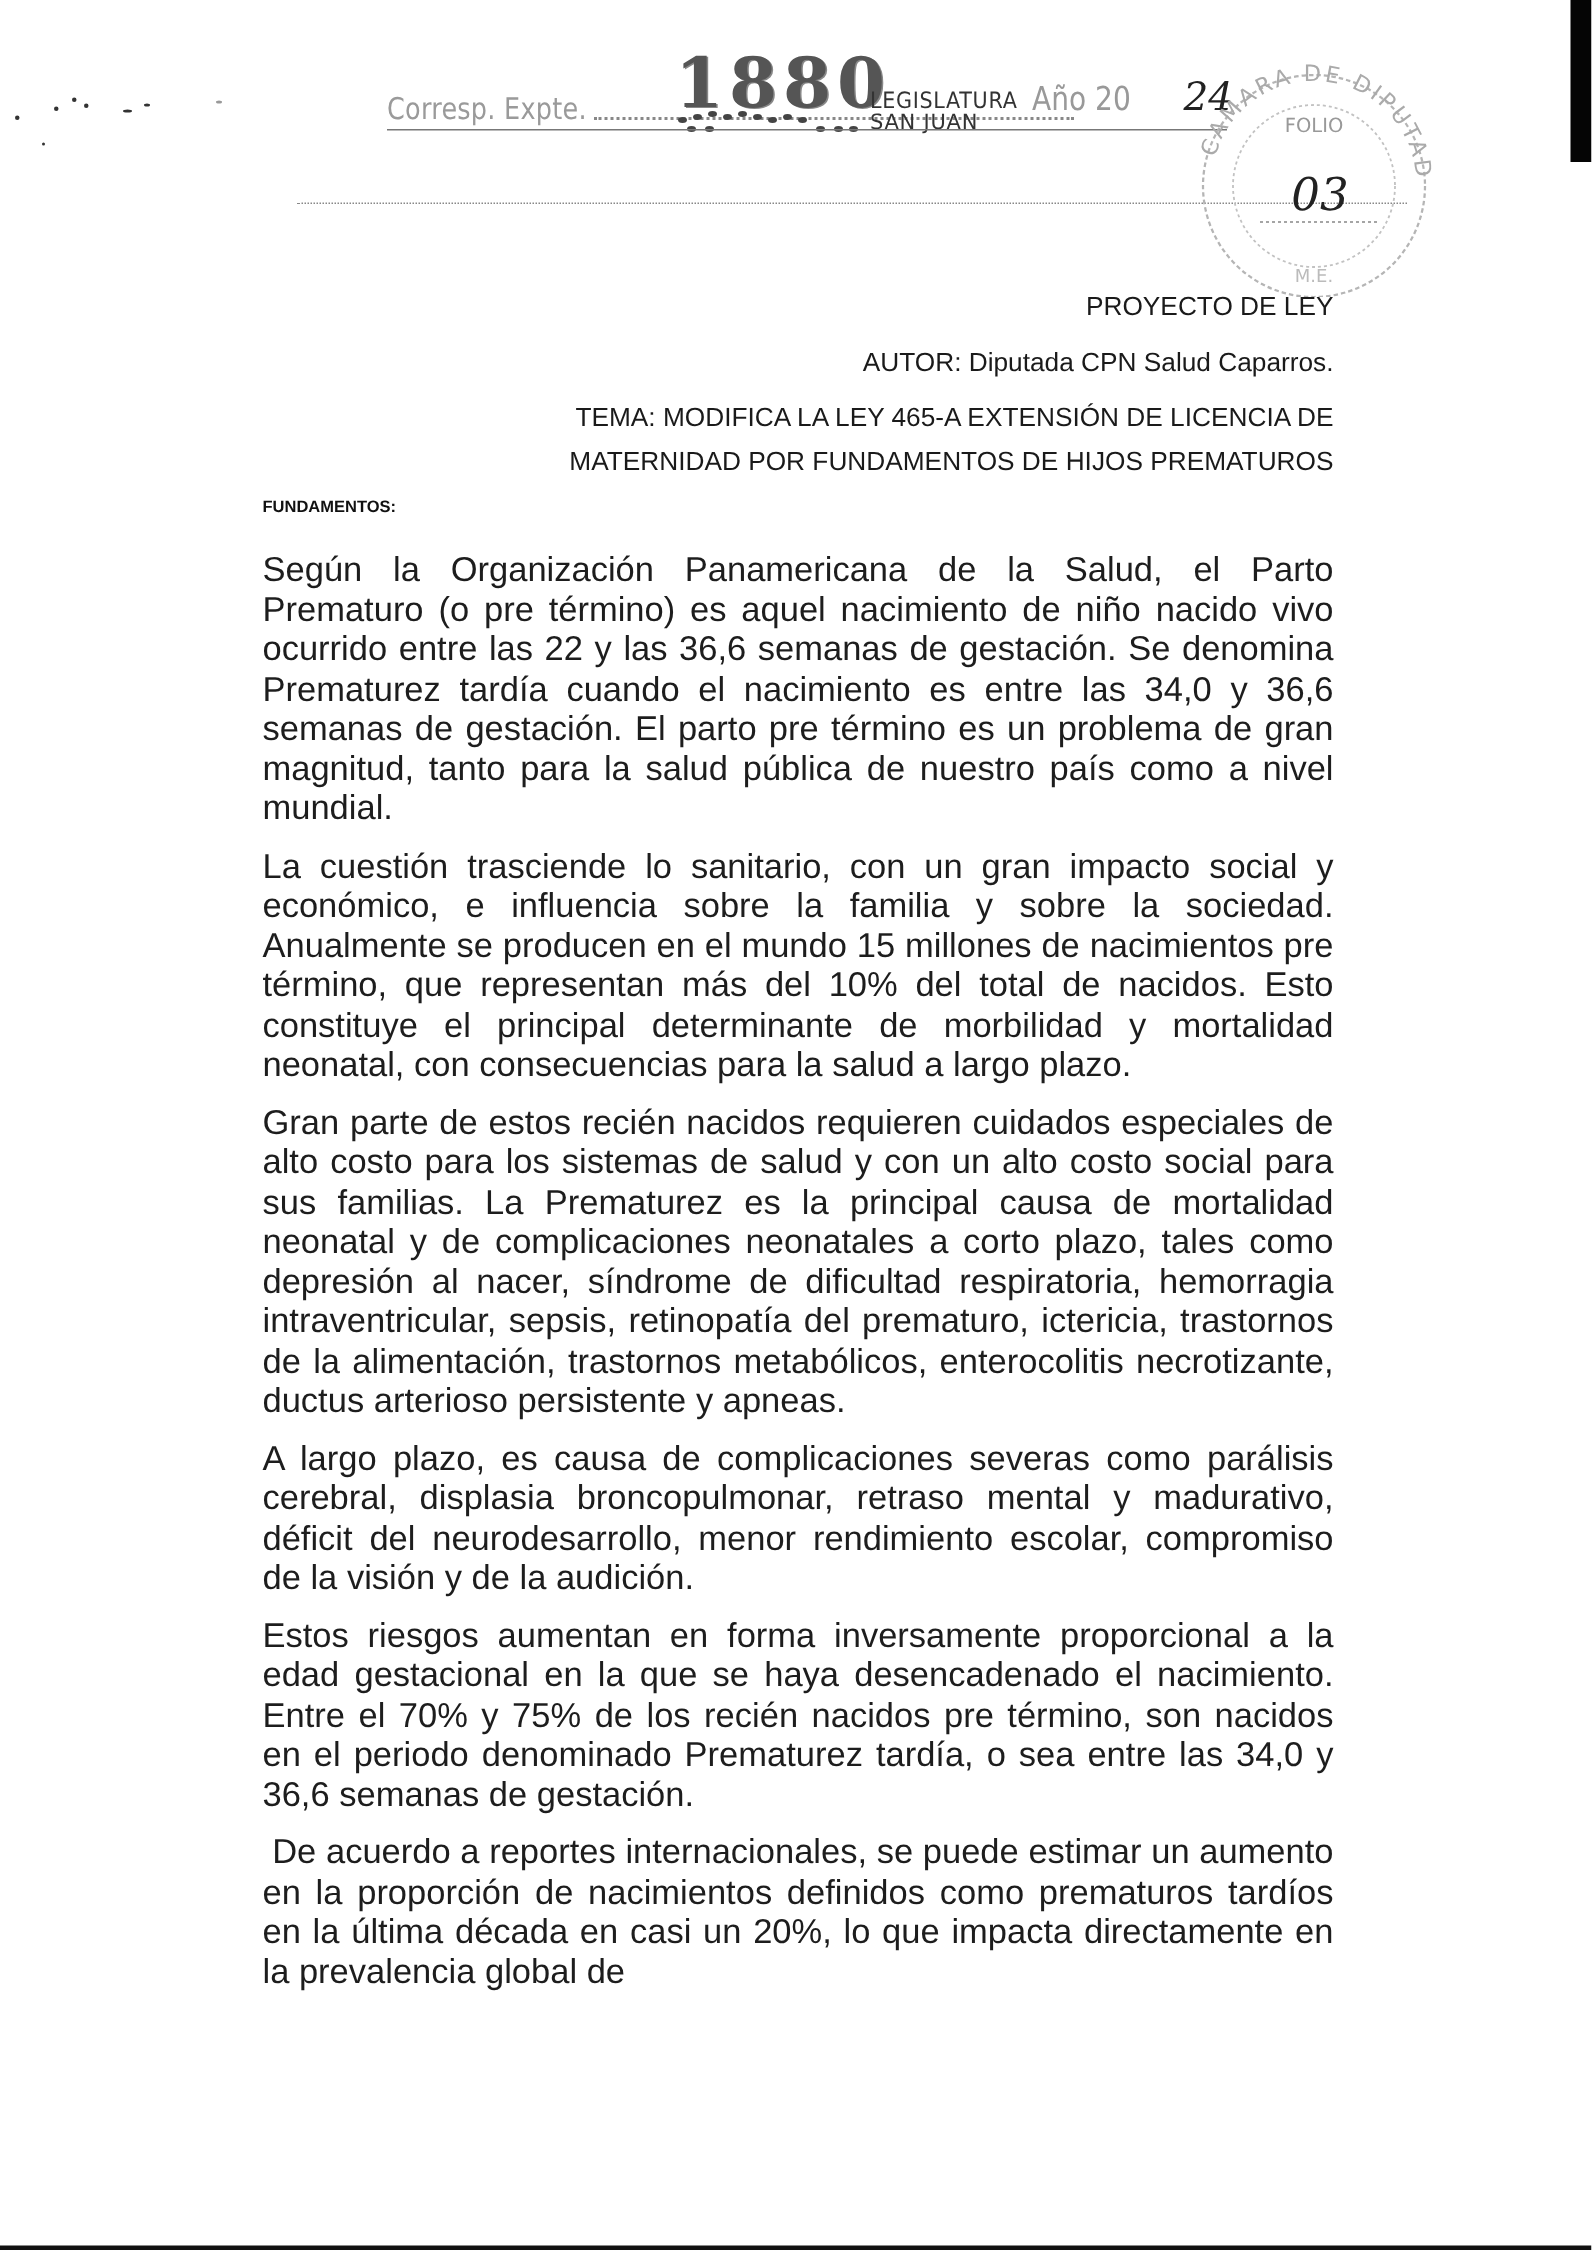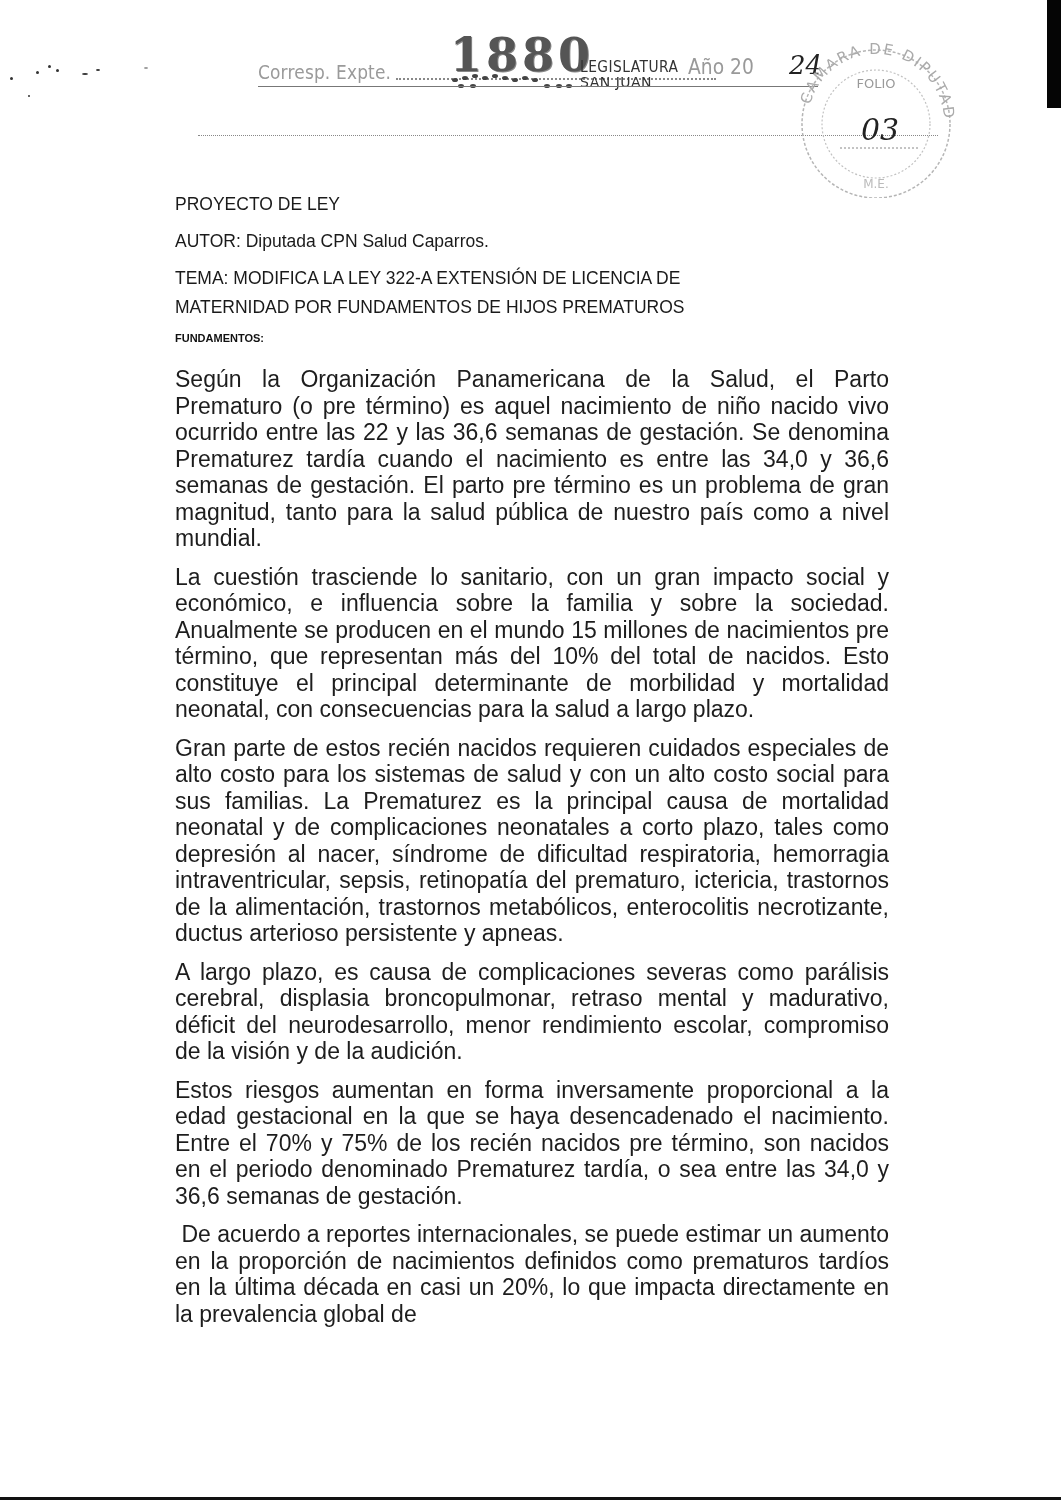--- a/index.html
+++ b/index.html
@@ -44,21 +44,21 @@
     position: absolute; left: 506px; top: 2px; font-size: 26px; color: #222;
     font-family: "DejaVu Serif", serif; font-style: italic; margin-left: 25px;
   }
   .underline-2 { position: absolute; left: 198px; top: 135px; width: 740px; border-bottom: 1.5px dotted #888; }
 
   .seal {
     position: absolute; left: 788px; top: 42px; width: 176px; height: 156px;
   }
 
   .content { position: absolute; left: 175px; top: 190px; width: 714px; }
-  .meta-line { font-size: 17.5px; line-height: 29px; margin: 0 0 8px 0; color: #1a1a1a; }
+  .meta-line { font-size: 17.5px; line-height: 29px; margin: 0 0 8px 0; color: #1a1a1a; text-align: right; }
   .section-title { font-size: 11px; font-weight: bold; margin: 10px 0 22px 0; color: #111; }
   .para {
     font-size: 23px; line-height: 26.5px; text-align: justify; margin: 0 0 12px 0; color: #1d1d1d;
   }
 </style>
 </head>
 <body>
 
 <div class="edge-bar"></div>
 
@@ -115,21 +115,21 @@
     <text x="88" y="46" text-anchor="middle" font-family="DejaVu Sans, sans-serif" font-size="13" fill="#999">FOLIO</text>
     <text x="92" y="98" text-anchor="middle" font-family="DejaVu Serif, serif" font-style="italic" font-size="30" fill="#222">03</text>
     <line x1="52" y1="106" x2="130" y2="106" stroke="#888" stroke-dasharray="2 2"></line>
     <text x="88" y="146" text-anchor="middle" font-family="DejaVu Sans, sans-serif" font-size="12" fill="#bbb">M.E.</text>
   </svg>
 </div>
 
 <main class="content">
   <p class="meta-line">PROYECTO DE LEY</p>
   <p class="meta-line">AUTOR: Diputada CPN Salud Caparros.</p>
-  <p class="meta-line" style="margin-bottom:0">TEMA: MODIFICA LA LEY 322-A EXTENSIÓN DE LICENCIA DE</p>
+  <p class="meta-line" style="margin-bottom:0">TEMA: MODIFICA LA LEY 465-A EXTENSIÓN DE LICENCIA DE</p>
   <p class="meta-line">MATERNIDAD POR FUNDAMENTOS DE HIJOS PREMATUROS</p>
   <p class="section-title">FUNDAMENTOS:</p>
   <p class="para">Según la Organización Panamericana de la Salud, el Parto Prematuro (o pre término) es aquel nacimiento de niño nacido vivo ocurrido entre las 22 y las 36,6 semanas de gestación. Se denomina Prematurez tardía cuando el nacimiento es entre las 34,0 y 36,6 semanas de gestación. El parto pre término es un problema de gran magnitud, tanto para la salud pública de nuestro país como a nivel mundial.</p>
   <p class="para">La cuestión trasciende lo sanitario, con un gran impacto social y económico, e influencia sobre la familia y sobre la sociedad. Anualmente se producen en el mundo 15 millones de nacimientos pre término, que representan más del 10% del total de nacidos. Esto constituye el principal determinante de morbilidad y mortalidad neonatal, con consecuencias para la salud a largo plazo.</p>
   <p class="para">Gran parte de estos recién nacidos requieren cuidados especiales de alto costo para los sistemas de salud y con un alto costo social para sus familias. La Prematurez es la principal causa de mortalidad neonatal y de complicaciones neonatales a corto plazo, tales como depresión al nacer, síndrome de dificultad respiratoria, hemorragia intraventricular, sepsis, retinopatía del prematuro, ictericia, trastornos de la alimentación, trastornos metabólicos, enterocolitis necrotizante, ductus arterioso persistente y apneas.</p>
   <p class="para">A largo plazo, es causa de complicaciones severas como parálisis cerebral, displasia broncopulmonar, retraso mental y madurativo, déficit del neurodesarrollo, menor rendimiento escolar, compromiso de la visión y de la audición.</p>
   <p class="para">Estos riesgos aumentan en forma inversamente proporcional a la edad gestacional en la que se haya desencadenado el nacimiento. Entre el 70% y 75% de los recién nacidos pre término, son nacidos en el periodo denominado Prematurez tardía, o sea entre las 34,0 y 36,6 semanas de gestación.</p>
   <p class="para" style="white-space:pre-wrap"> De acuerdo a reportes internacionales, se puede estimar un aumento en la proporción de nacimientos definidos como prematuros tardíos en la última década en casi un 20%, lo que impacta directamente en la prevalencia global de</p>
 </main>
 

